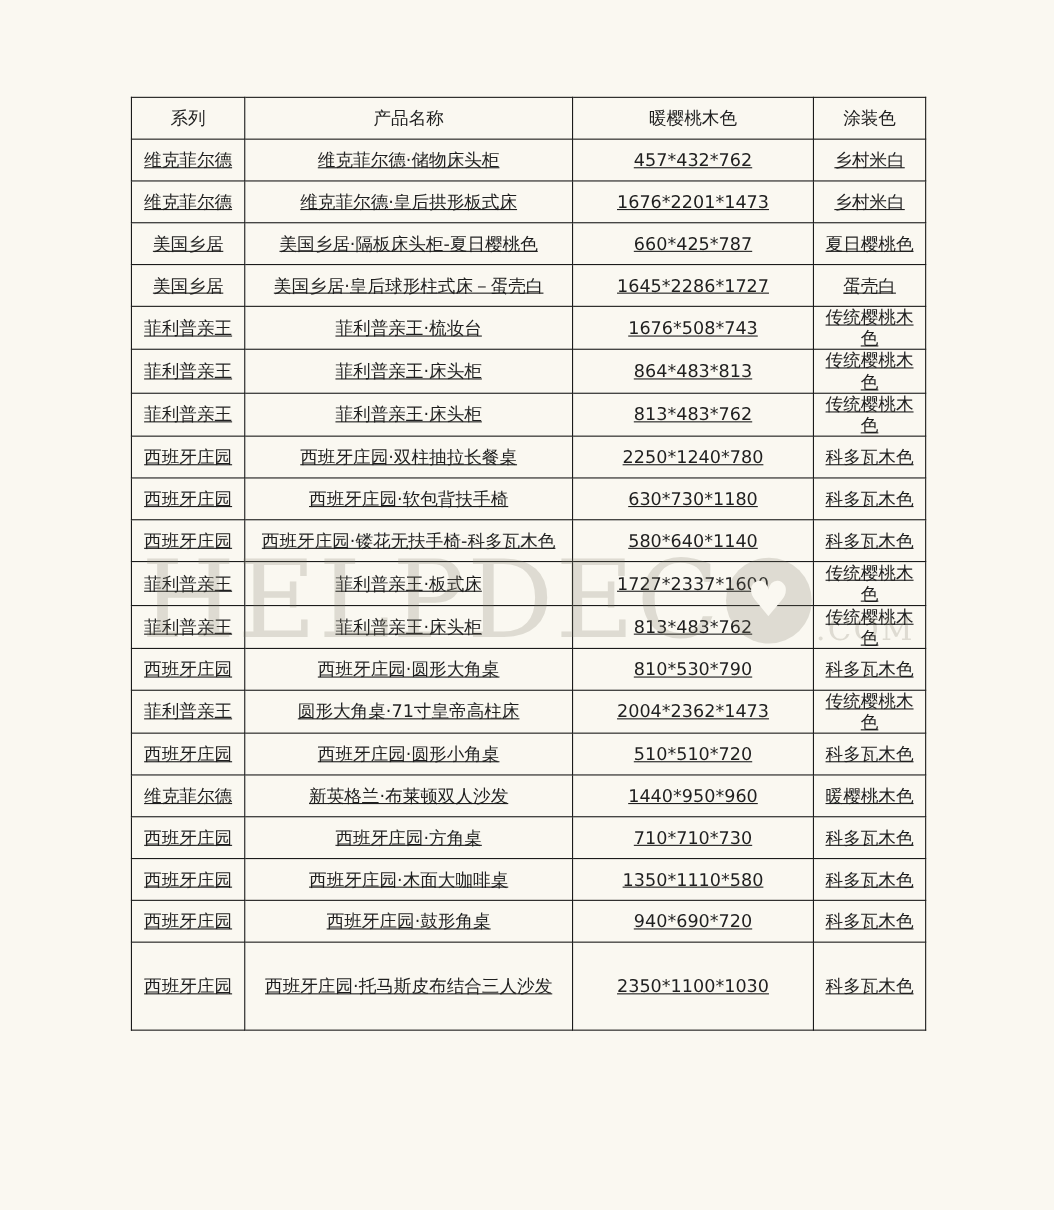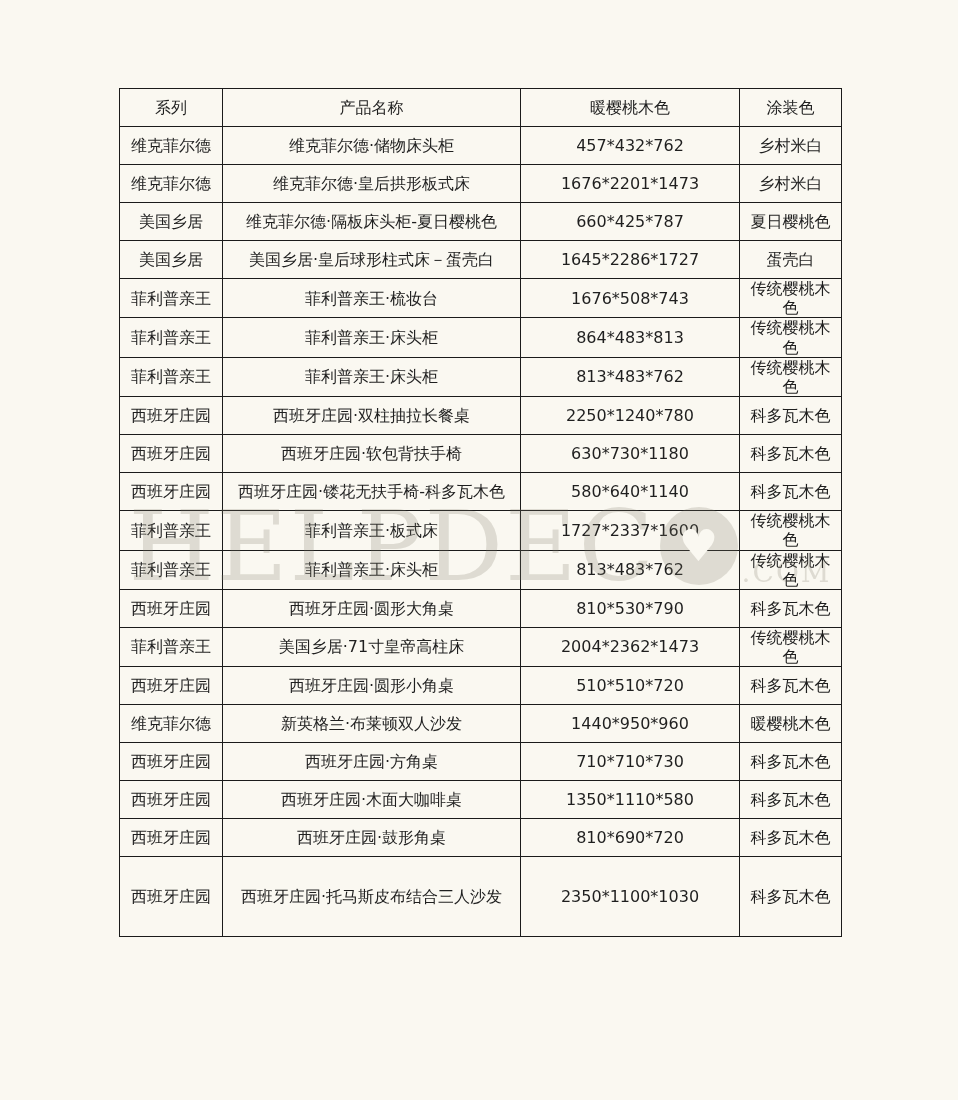--- a/index.html
+++ b/index.html
@@ -38,21 +38,21 @@
     font-weight: normal;
     padding: 0 4px;
     line-height: 1.2;
     overflow: hidden;
   }
   col.c-series { width: 103px; }
   col.c-name   { width: 298px; }
   col.c-size   { width: 219px; }
   col.c-color  { width: 102px; }
   thead tr { height: 38px; }
-  tbody tr { height: 38px; }
+  tbody tr { height: 38px; text-decoration: underline; }
   tbody tr:last-child { height: 80px; }
 
   
   .watermark {
     position: absolute;
     left: 119px;
     top: 498px;
     width: 722px;
     height: 95px;
     display: flex;
@@ -123,21 +123,21 @@
 
   <tr>
     <td>维克菲尔德</td>
     <td>维克菲尔德·皇后拱形板式床</td>
     <td>1676*2201*1473</td>
     <td>乡村米白</td>
   </tr>
 
   <tr>
     <td>美国乡居</td>
-    <td>维克菲尔德·隔板床头柜-夏日樱桃色</td>
+    <td>美国乡居·隔板床头柜-夏日樱桃色</td>
     <td>660*425*787</td>
     <td>夏日樱桃色</td>
   </tr>
 
   <tr>
     <td>美国乡居</td>
     <td>美国乡居·皇后球形柱式床－蛋壳白</td>
     <td>1645*2286*1727</td>
     <td>蛋壳白</td>
   </tr>
@@ -200,21 +200,21 @@
 
   <tr>
     <td>西班牙庄园</td>
     <td>西班牙庄园·圆形大角桌</td>
     <td>810*530*790</td>
     <td>科多瓦木色</td>
   </tr>
 
   <tr>
     <td>菲利普亲王</td>
-    <td>美国乡居·71寸皇帝高柱床</td>
+    <td>圆形大角桌·71寸皇帝高柱床</td>
     <td>2004*2362*1473</td>
     <td>传统樱桃木色</td>
   </tr>
 
   <tr>
     <td>西班牙庄园</td>
     <td>西班牙庄园·圆形小角桌</td>
     <td>510*510*720</td>
     <td>科多瓦木色</td>
   </tr>
@@ -236,21 +236,21 @@
   <tr>
     <td>西班牙庄园</td>
     <td>西班牙庄园·木面大咖啡桌</td>
     <td>1350*1110*580</td>
     <td>科多瓦木色</td>
   </tr>
 
   <tr>
     <td>西班牙庄园</td>
     <td>西班牙庄园·鼓形角桌</td>
-    <td>810*690*720</td>
+    <td>940*690*720</td>
     <td>科多瓦木色</td>
   </tr>
 
   <tr>
     <td>西班牙庄园</td>
     <td>西班牙庄园·托马斯皮布结合三人沙发</td>
     <td>2350*1100*1030</td>
     <td>科多瓦木色</td>
   </tr>
 </tbody>

